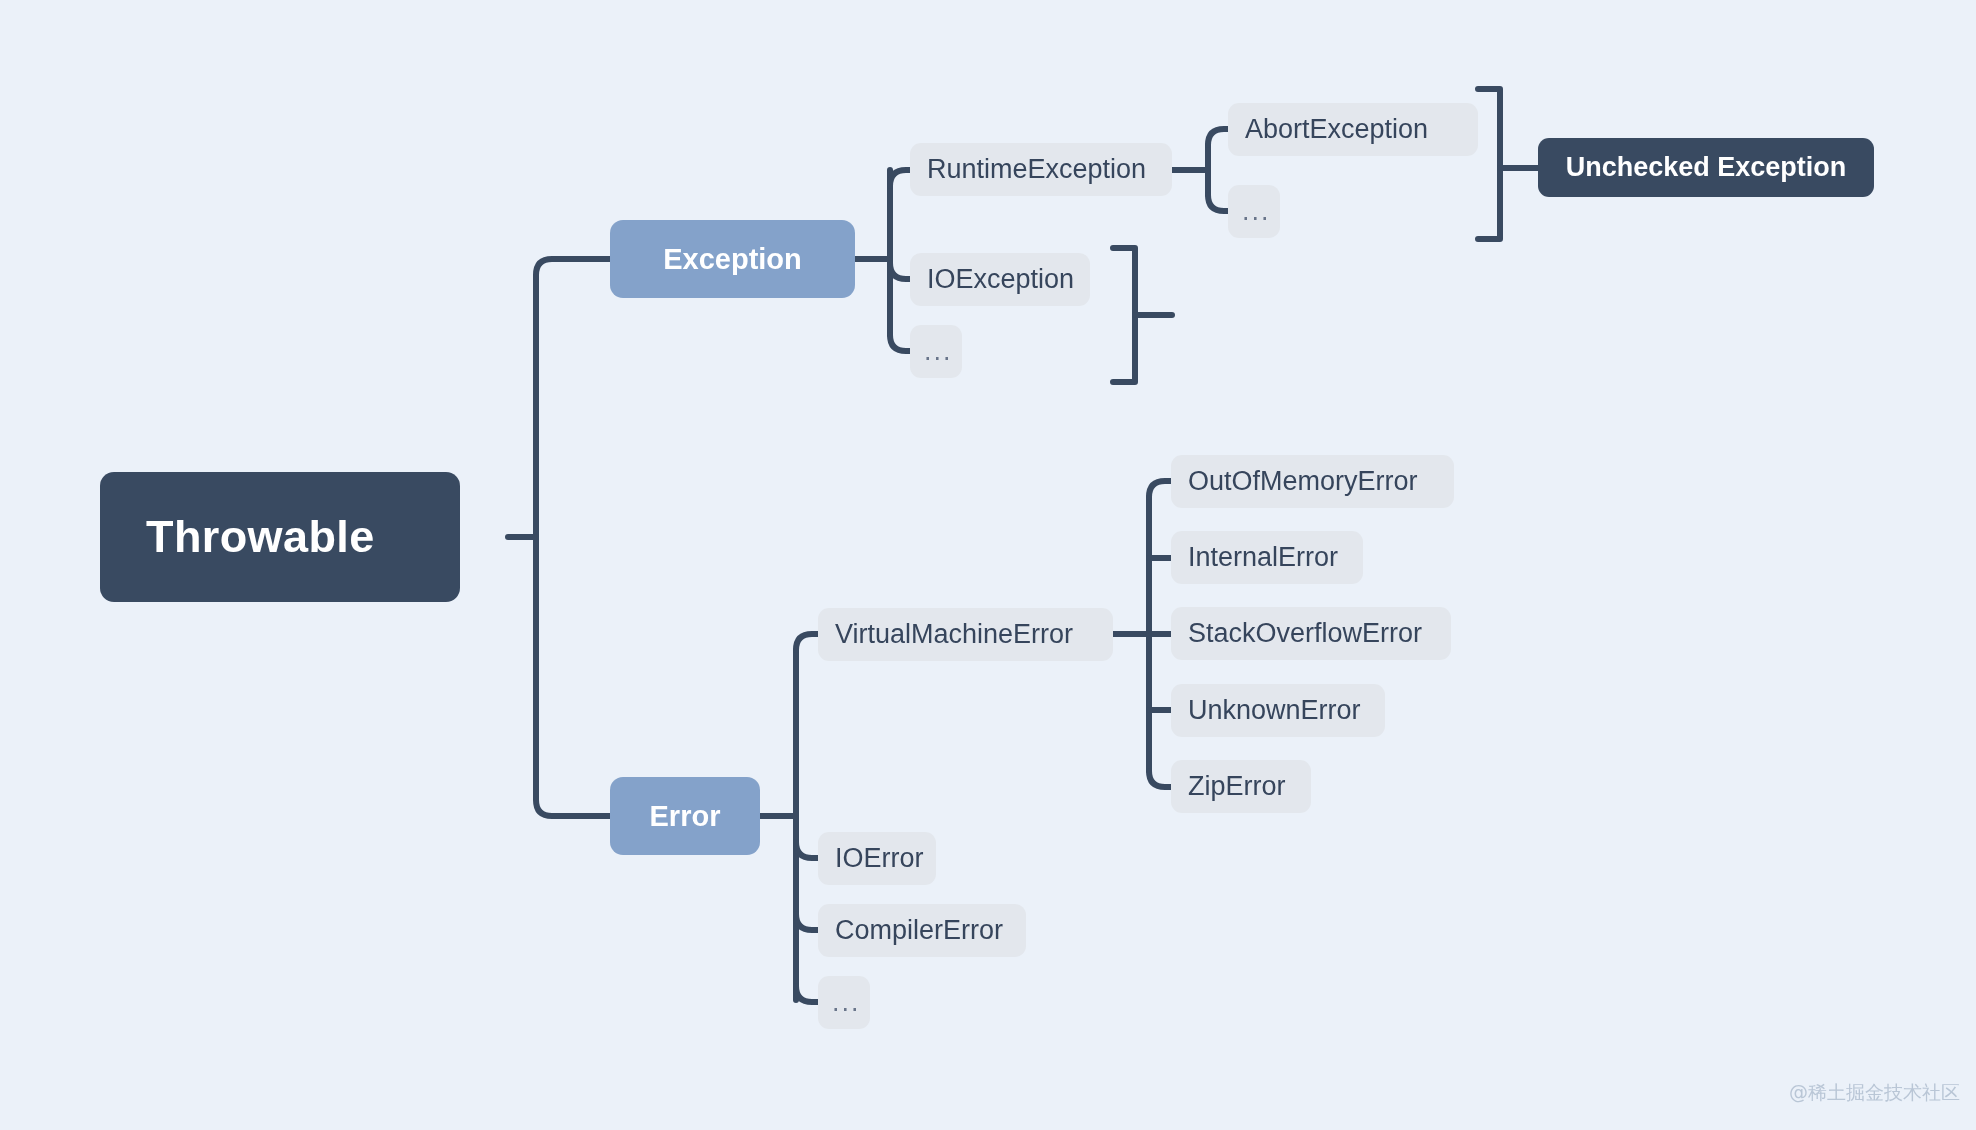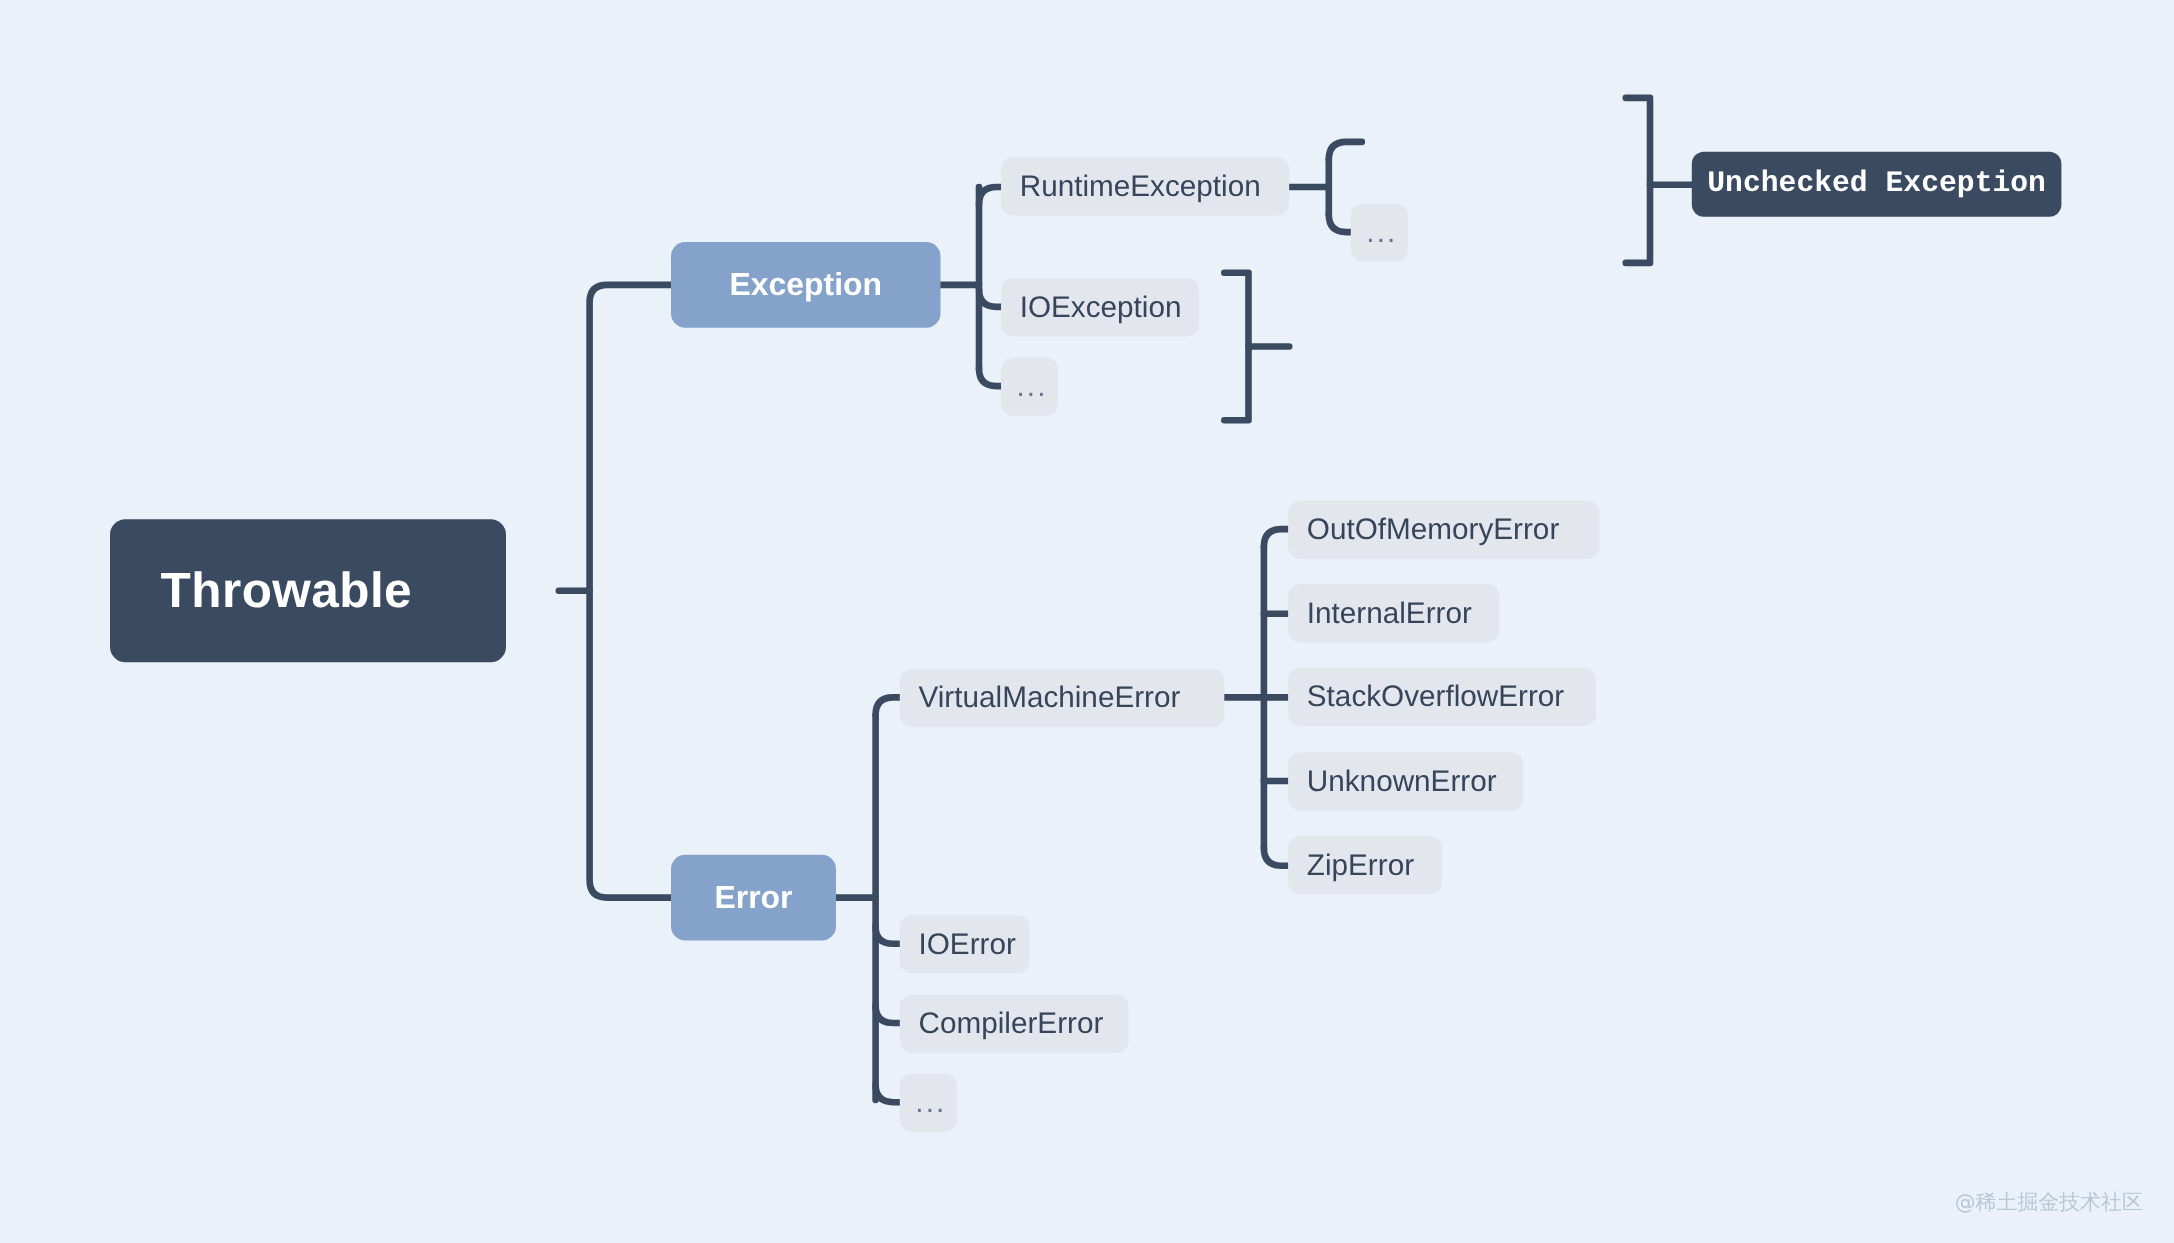--- a/index.html
+++ b/index.html
@@ -66,25 +66,24 @@
   }
   
   .n-tag {
     background: #394a61;
     color: #ffffff;
     border-radius: 11px;
     font-size: 27px;
     font-weight: bold;
     padding: 0 26px;
     justify-content: center;
-    font-family: Liberation Mono, monospace;
   }
   #watermark {
     position: absolute;
-    right: 28px;
+    right: 16px;
     bottom: 24px;
     font-size: 19px;
     color: #b9c6d6;
     font-family: "DejaVu Sans", sans-serif;
     white-space: nowrap;
   }
 </style>
 </head>
 <body>
 
@@ -149,20 +148,23 @@
   </div>
 
   <div class="node n-chip" style="left:910px; top:253px; width:180px; height:53px;">
     <span>IOException</span>
   </div>
 
   <div class="node n-chip dots" style="left:910px; top:325px; width:52px; height:53px;">
     <span>...</span>
   </div>
 
+  <div class="node n-chip" style="left:1228px; top:103px; width:250px; height:53px;">
+    <span>AbortException</span>
+  </div>
 
   <div class="node n-chip dots" style="left:1228px; top:185px; width:52px; height:53px;">
     <span>...</span>
   </div>
 
   <div class="node n-tag" style="left:1538px; top:138px; width:336px; height:59px;">
     <span>Unchecked Exception</span>
   </div>
 
 

